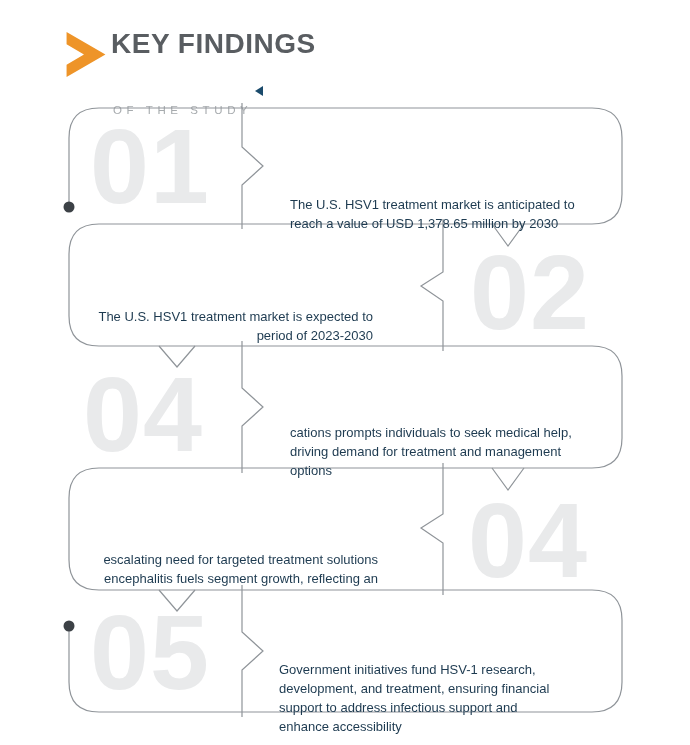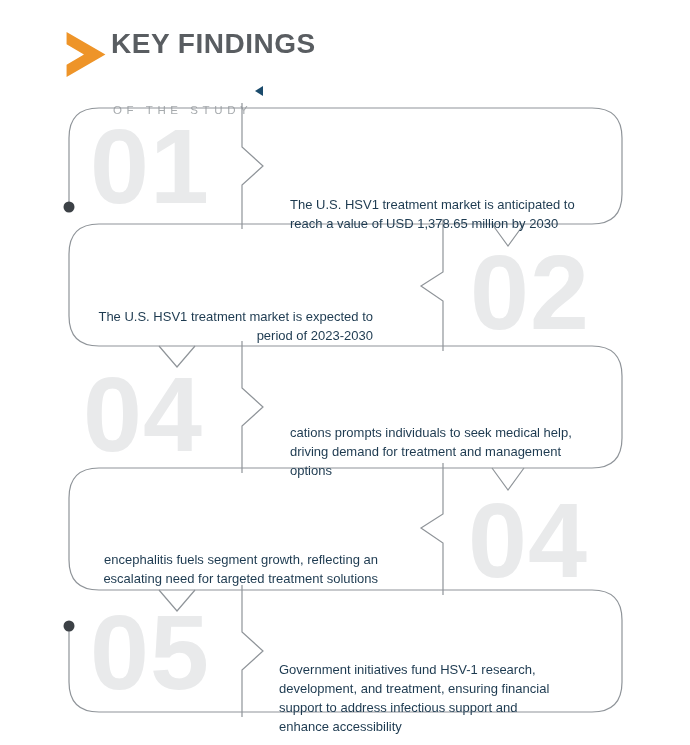--- a/index.html
+++ b/index.html
@@ -100,22 +100,22 @@
   <div class="ftext t2">
     <div>The U.S. HSV1 treatment market is expected to</div>
     <div>period of 2023-2030</div>
   </div>
   <div class="ftext t3">
     <div>cations prompts individuals to seek medical help,</div>
     <div>driving demand for treatment and management</div>
     <div>options</div>
   </div>
   <div class="ftext t4">
+    <div>escalating need for targeted treatment solutions</div>
     <div>encephalitis fuels segment growth, reflecting an</div>
-    <div>escalating need for targeted treatment solutions</div>
   </div>
   <div class="ftext t5">
     <div>Government initiatives fund HSV-1 research,</div>
     <div>development, and treatment, ensuring financial</div>
     <div>support to address infectious support and</div>
     <div>enhance accessibility</div>
   </div>
 
 </div>
 

